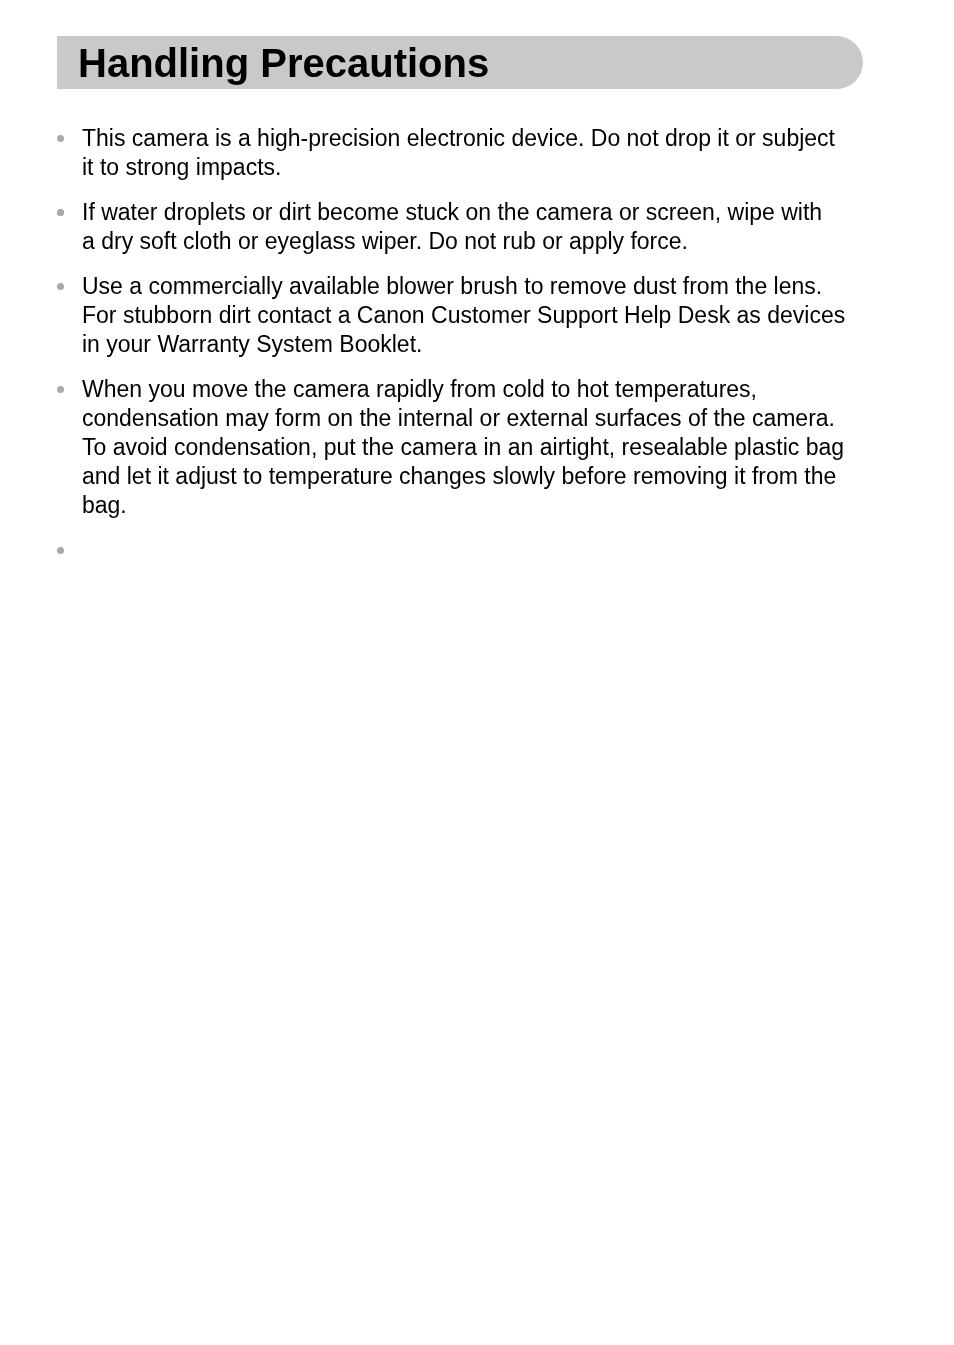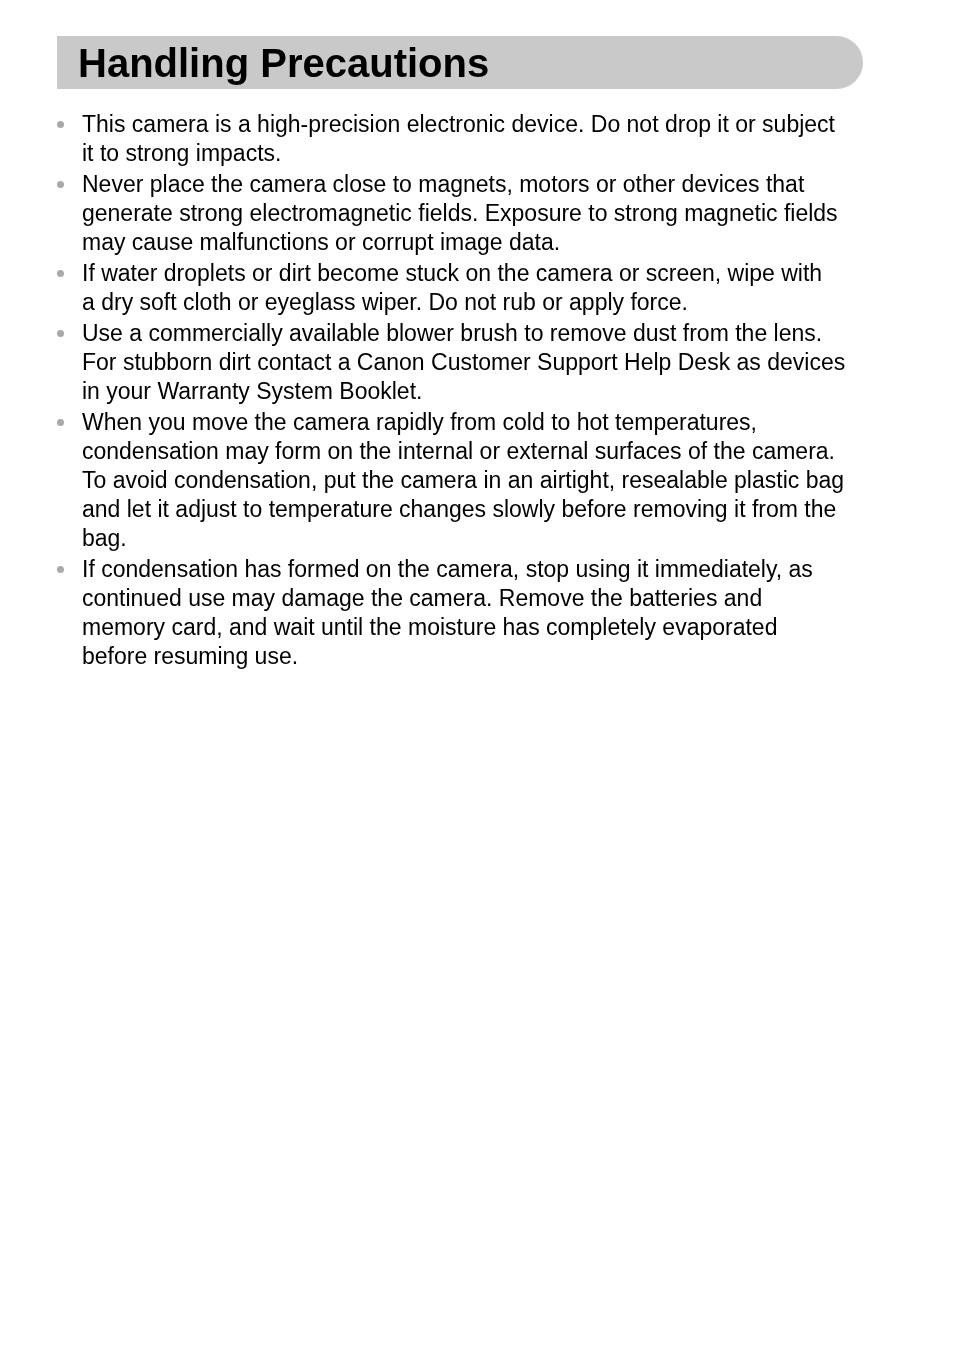--- a/index.html
+++ b/index.html
@@ -44,21 +44,21 @@
     width: 830px;
     margin: 0;
     padding: 0;
     list-style: none;
     font-size: 23px;
     line-height: 29px;
   }
   .bullet-item {
     position: relative;
     padding-left: 25px;
-    margin: 2px 0 1px 0;
+    margin: 16px 0 1px 0;
   }
   .bullet-dot {
     position: absolute;
     left: 0;
     top: 11px;
     width: 7px;
     height: 7px;
     border-radius: 50%;
     background: #a9a9a9;
   }
@@ -85,23 +85,20 @@
   </header>
 
   <ul class="bullet-list">
     <li class="bullet-item">
       <span class="bullet-dot"></span>
       <span class="bullet-text">This camera is a high-precision electronic device. Do not drop it or subject
 it to strong impacts.</span>
     </li>
     <li class="bullet-item">
       <span class="bullet-dot"></span>
-      <span class="bullet-text">Never place the camera close to magnets, motors or other devices that
-generate strong electromagnetic fields. Exposure to strong magnetic fields
-may cause malfunctions or corrupt image data.</span>
     </li>
     <li class="bullet-item">
       <span class="bullet-dot"></span>
       <span class="bullet-text">If water droplets or dirt become stuck on the camera or screen, wipe with
 a dry soft cloth or eyeglass wiper. Do not rub or apply force.</span>
     </li>
     <li class="bullet-item">
       <span class="bullet-dot"></span>
       <span class="bullet-text">Use a commercially available blower brush to remove dust from the lens.
 For stubborn dirt contact a Canon Customer Support Help Desk as devices
@@ -110,22 +107,18 @@
     <li class="bullet-item">
       <span class="bullet-dot"></span>
       <span class="bullet-text">When you move the camera rapidly from cold to hot temperatures,
 condensation may form on the internal or external surfaces of the camera.
 To avoid condensation, put the camera in an airtight, resealable plastic bag
 and let it adjust to temperature changes slowly before removing it from the
 bag.</span>
     </li>
     <li class="bullet-item">
       <span class="bullet-dot"></span>
-      <span class="bullet-text">If condensation has formed on the camera, stop using it immediately, as
-continued use may damage the camera. Remove the batteries and
-memory card, and wait until the moisture has completely evaporated
-before resuming use.</span>
     </li>
   </ul>
 
   <div class="page-number">138</div>
 
 </div>
 
 </body></html>

